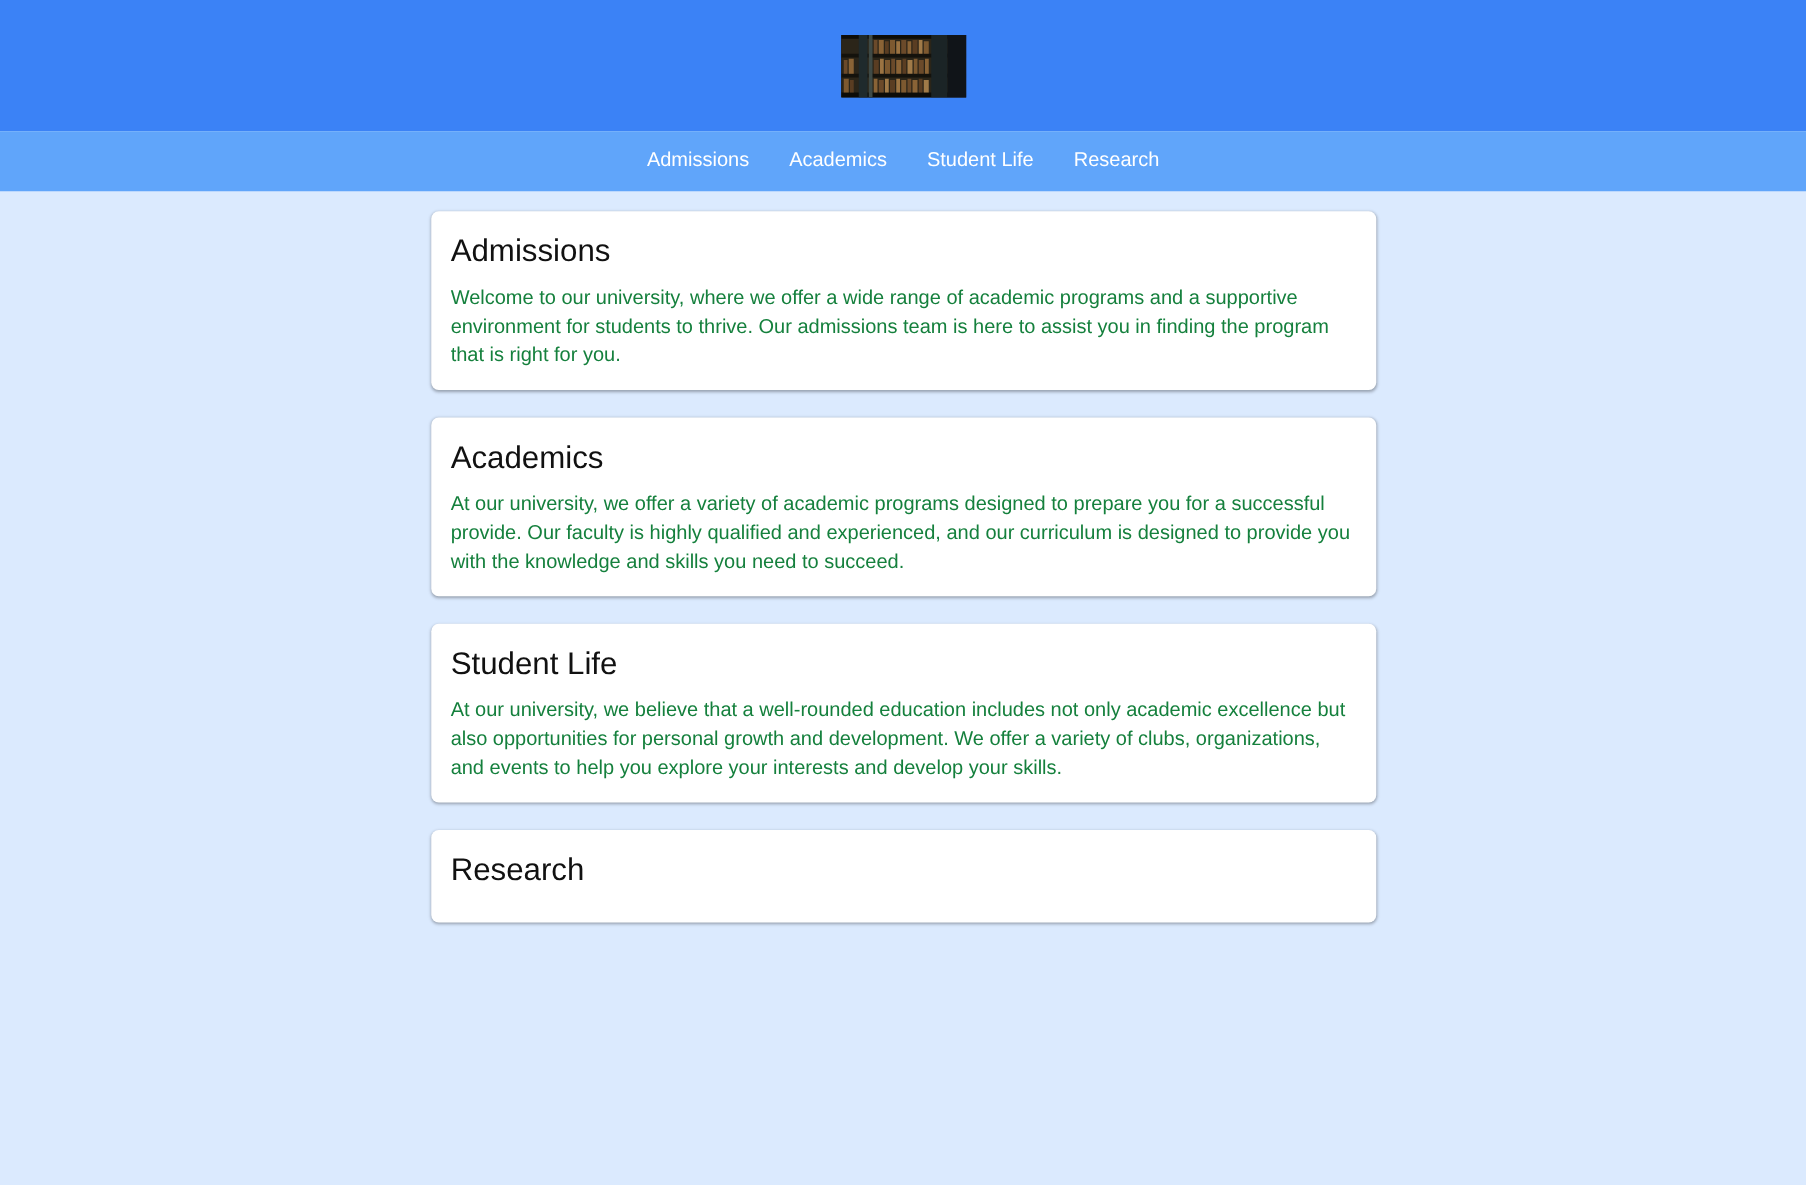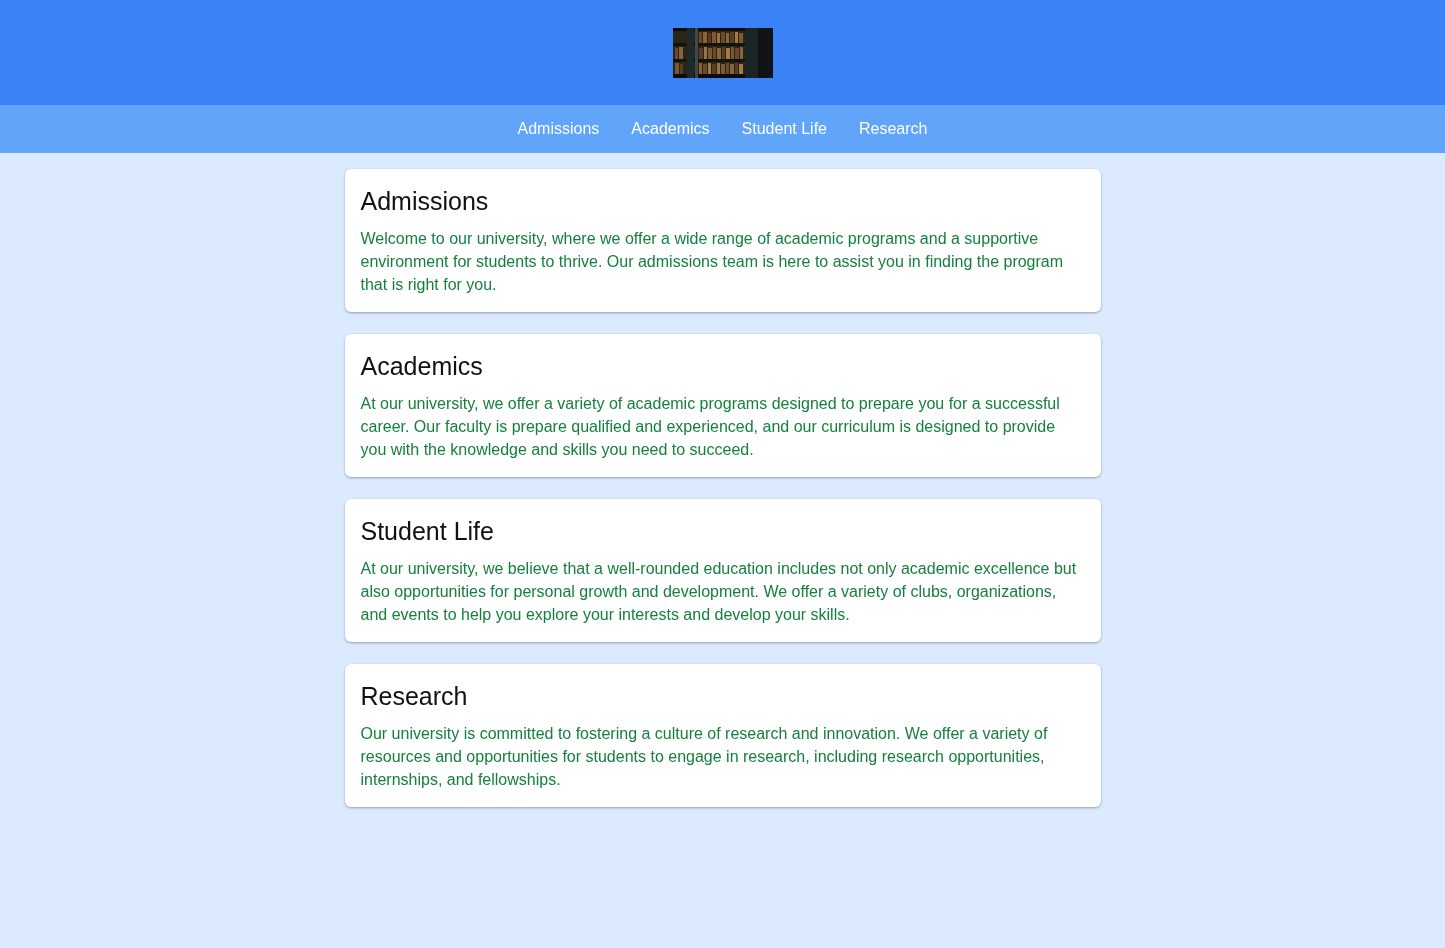--- a/index.html
+++ b/index.html
@@ -180,27 +180,26 @@
 <main class="main">
   <div class="container">
 
     <section class="card">
       <h2 class="card-title">Admissions</h2>
       <p class="card-text">Welcome to our university, where we offer a wide range of academic programs and a supportive environment for students to thrive. Our admissions team is here to assist you in finding the program that is right for you.</p>
     </section>
 
     <section class="card">
       <h2 class="card-title">Academics</h2>
-      <p class="card-text">At our university, we offer a variety of academic programs designed to prepare you for a successful career. Our faculty is prepare qualified and experienced, and our curriculum is designed to provide you with the knowledge and skills you need to succeed.</p>
+      <p class="card-text">At our university, we offer a variety of academic programs designed to prepare you for a successful provide. Our faculty is highly qualified and experienced, and our curriculum is designed to provide you with the knowledge and skills you need to succeed.</p>
     </section>
 
     <section class="card">
       <h2 class="card-title">Student Life</h2>
       <p class="card-text">At our university, we believe that a well-rounded education includes not only academic excellence but also opportunities for personal growth and development. We offer a variety of clubs, organizations, and events to help you explore your interests and develop your skills.</p>
     </section>
 
     <section class="card">
       <h2 class="card-title">Research</h2>
-      <p class="card-text">Our university is committed to fostering a culture of research and innovation. We offer a variety of resources and opportunities for students to engage in research, including research opportunities, internships, and fellowships.</p>
     </section>
 
   </div>
 </main>
 
 </body></html>

